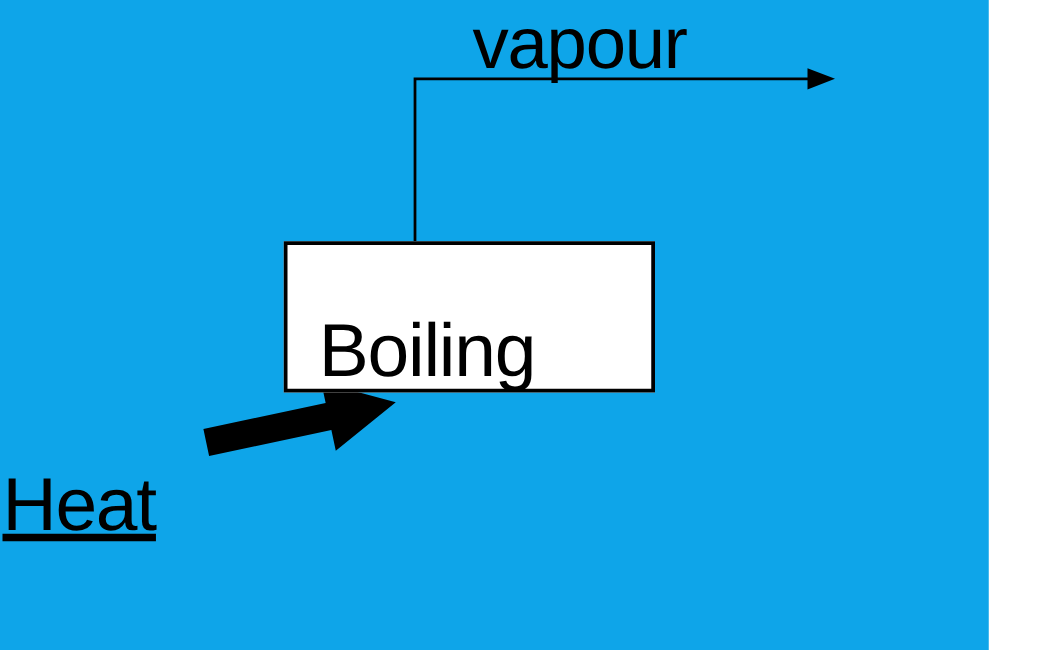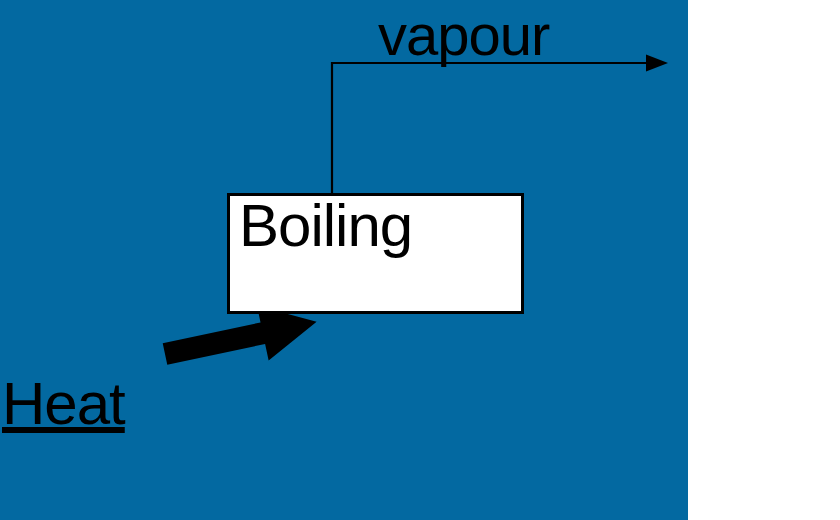--- a/index.html
+++ b/index.html
@@ -2,23 +2,23 @@
 <html><head>
 <meta charset="utf-8">
 <style>
   html, body {
     margin: 0;
     padding: 0;
     background: #ffffff;
   }
   .canvas {
     position: relative;
-    width: 688px;
+    width: 791px;
     height: 520px;
-    background: #0369a1;
+    background: #0ea5e9;
     overflow: hidden;
     font-family: "Liberation Sans", "DejaVu Sans", sans-serif;
     color: #000000;
   }
   .shapes-layer {
     position: absolute;
     left: 0;
     top: 0;
     width: 840px;
     height: 520px;
@@ -45,22 +45,22 @@
   .process-box {
     position: absolute;
     left: 227px;
     top: 193px;
     width: 297px;
     height: 121px;
     box-sizing: border-box;
     border: 3px solid #000000;
     background: #ffffff;
     display: flex;
-    align-items: flex-start;
-    padding-left: 9px;
+    align-items: flex-end;
+    padding-left: 25px;
   }
   .process-box .box-label {
     font-size: 60px;
     line-height: 1;
     letter-spacing: -1px;
     color: #000000;
   }
 </style>
 </head>
 <body>

